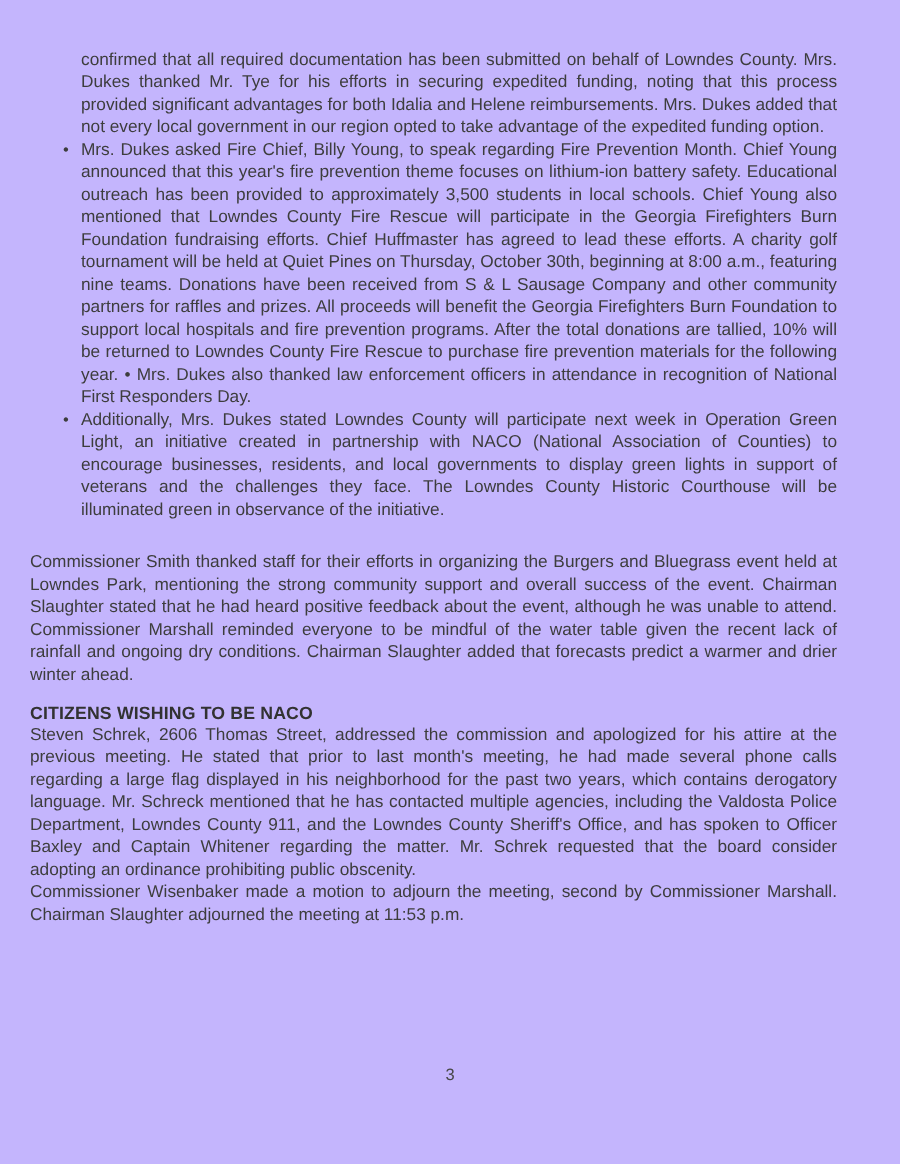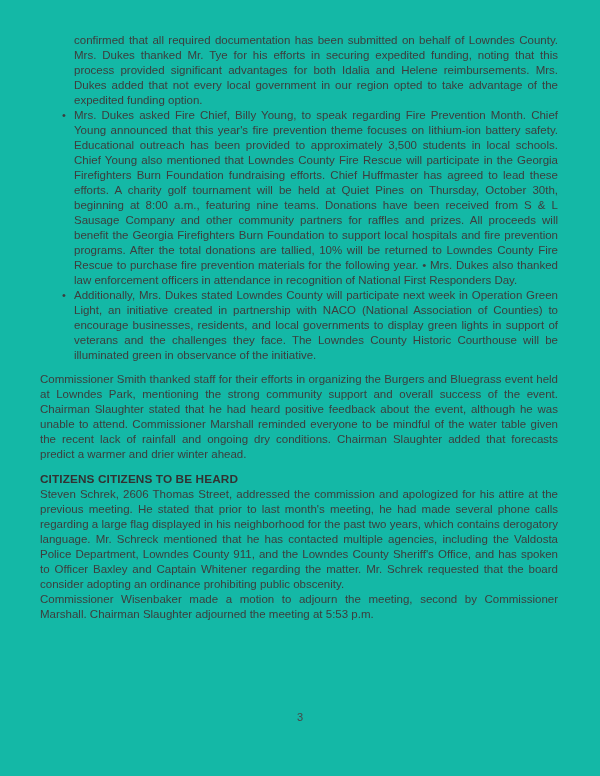--- a/index.html
+++ b/index.html
@@ -6,22 +6,22 @@
   html, body { width: 600px; height: 776px; }
   body {
     background: #ffffff;
     font-family: "Liberation Sans", sans-serif;
     -webkit-font-smoothing: antialiased;
   }
   .page {
     position: relative;
     width: 600px;
     height: 776px;
-    background: #14b8a6;
-    padding: 33px 42px 0 40px;
+    background: #c4b5fd;
+    padding: 33px 42px 0 20px;
     color: #3d3d3d;
     overflow: hidden;
   }
   .para {
     font-size: 11.5px;
     line-height: 15px;
     text-align: justify;
     color: #3d3d3d;
   }
   .indented { margin-left: 34px; }
@@ -30,21 +30,21 @@
     margin-left: 22px;
   }
   .bullet-marker {
     flex: none;
     width: 12px;
     font-size: 11px;
     line-height: 15px;
     color: #3d3d3d;
   }
   .bullet-text { flex: 1; }
-  .block-gap { margin-top: 9px; }
+  .block-gap { margin-top: 20px; }
   .heading {
     font-size: 11.8px;
     line-height: 15px;
     font-weight: bold;
     color: #323232;
     margin-top: 10px;
     letter-spacing: 0.1px;
   }
   .page-number {
     position: absolute;
@@ -68,22 +68,22 @@
     <p class="para bullet-text">Mrs. Dukes asked Fire Chief, Billy Young, to speak regarding Fire Prevention Month. Chief Young announced that this year's fire prevention theme focuses on lithium-ion battery safety. Educational outreach has been provided to approximately 3,500 students in local schools. Chief Young also mentioned that Lowndes County Fire Rescue will participate in the Georgia Firefighters Burn Foundation fundraising efforts. Chief Huffmaster has agreed to lead these efforts. A charity golf tournament will be held at Quiet Pines on Thursday, October 30th, beginning at 8:00 a.m., featuring nine teams. Donations have been received from S &amp; L Sausage Company and other community partners for raffles and prizes. All proceeds will benefit the Georgia Firefighters Burn Foundation to support local hospitals and fire prevention programs. After the total donations are tallied, 10% will be returned to Lowndes County Fire Rescue to purchase fire prevention materials for the following year. • Mrs. Dukes also thanked law enforcement officers in attendance in recognition of National First Responders Day.</p>
   </div>
 
   <div class="bullet-item">
     <span class="bullet-marker">•</span>
     <p class="para bullet-text">Additionally, Mrs. Dukes stated Lowndes County will participate next week in Operation Green Light, an initiative created in partnership with NACO (National Association of Counties) to encourage businesses, residents, and local governments to display green lights in support of veterans and the challenges they face. The Lowndes County Historic Courthouse will be illuminated green in observance of the initiative.</p>
   </div>
 
   <p class="para block-gap">Commissioner Smith thanked staff for their efforts in organizing the Burgers and Bluegrass event held at Lowndes Park, mentioning the strong community support and overall success of the event. Chairman Slaughter stated that he had heard positive feedback about the event, although he was unable to attend. Commissioner Marshall reminded everyone to be mindful of the water table given the recent lack of rainfall and ongoing dry conditions. Chairman Slaughter added that forecasts predict a warmer and drier winter ahead.</p>
 
-  <h2 class="heading">CITIZENS CITIZENS TO BE HEARD</h2>
+  <h2 class="heading">CITIZENS WISHING TO BE NACO</h2>
 
   <p class="para">Steven Schrek, 2606 Thomas Street, addressed the commission and apologized for his attire at the previous meeting. He stated that prior to last month's meeting, he had made several phone calls regarding a large flag displayed in his neighborhood for the past two years, which contains derogatory language. Mr. Schreck mentioned that he has contacted multiple agencies, including the Valdosta Police Department, Lowndes County 911, and the Lowndes County Sheriff's Office, and has spoken to Officer Baxley and Captain Whitener regarding the matter. Mr. Schrek requested that the board consider adopting an ordinance prohibiting public obscenity.</p>
 
 
-  <p class="para">Commissioner Wisenbaker made a motion to adjourn the meeting, second by Commissioner Marshall. Chairman Slaughter adjourned the meeting at 5:53 p.m.</p>
+  <p class="para">Commissioner Wisenbaker made a motion to adjourn the meeting, second by Commissioner Marshall. Chairman Slaughter adjourned the meeting at 11:53 p.m.</p>
 
   <div class="page-number">3</div>
 
 </div>
 
 </body></html>

